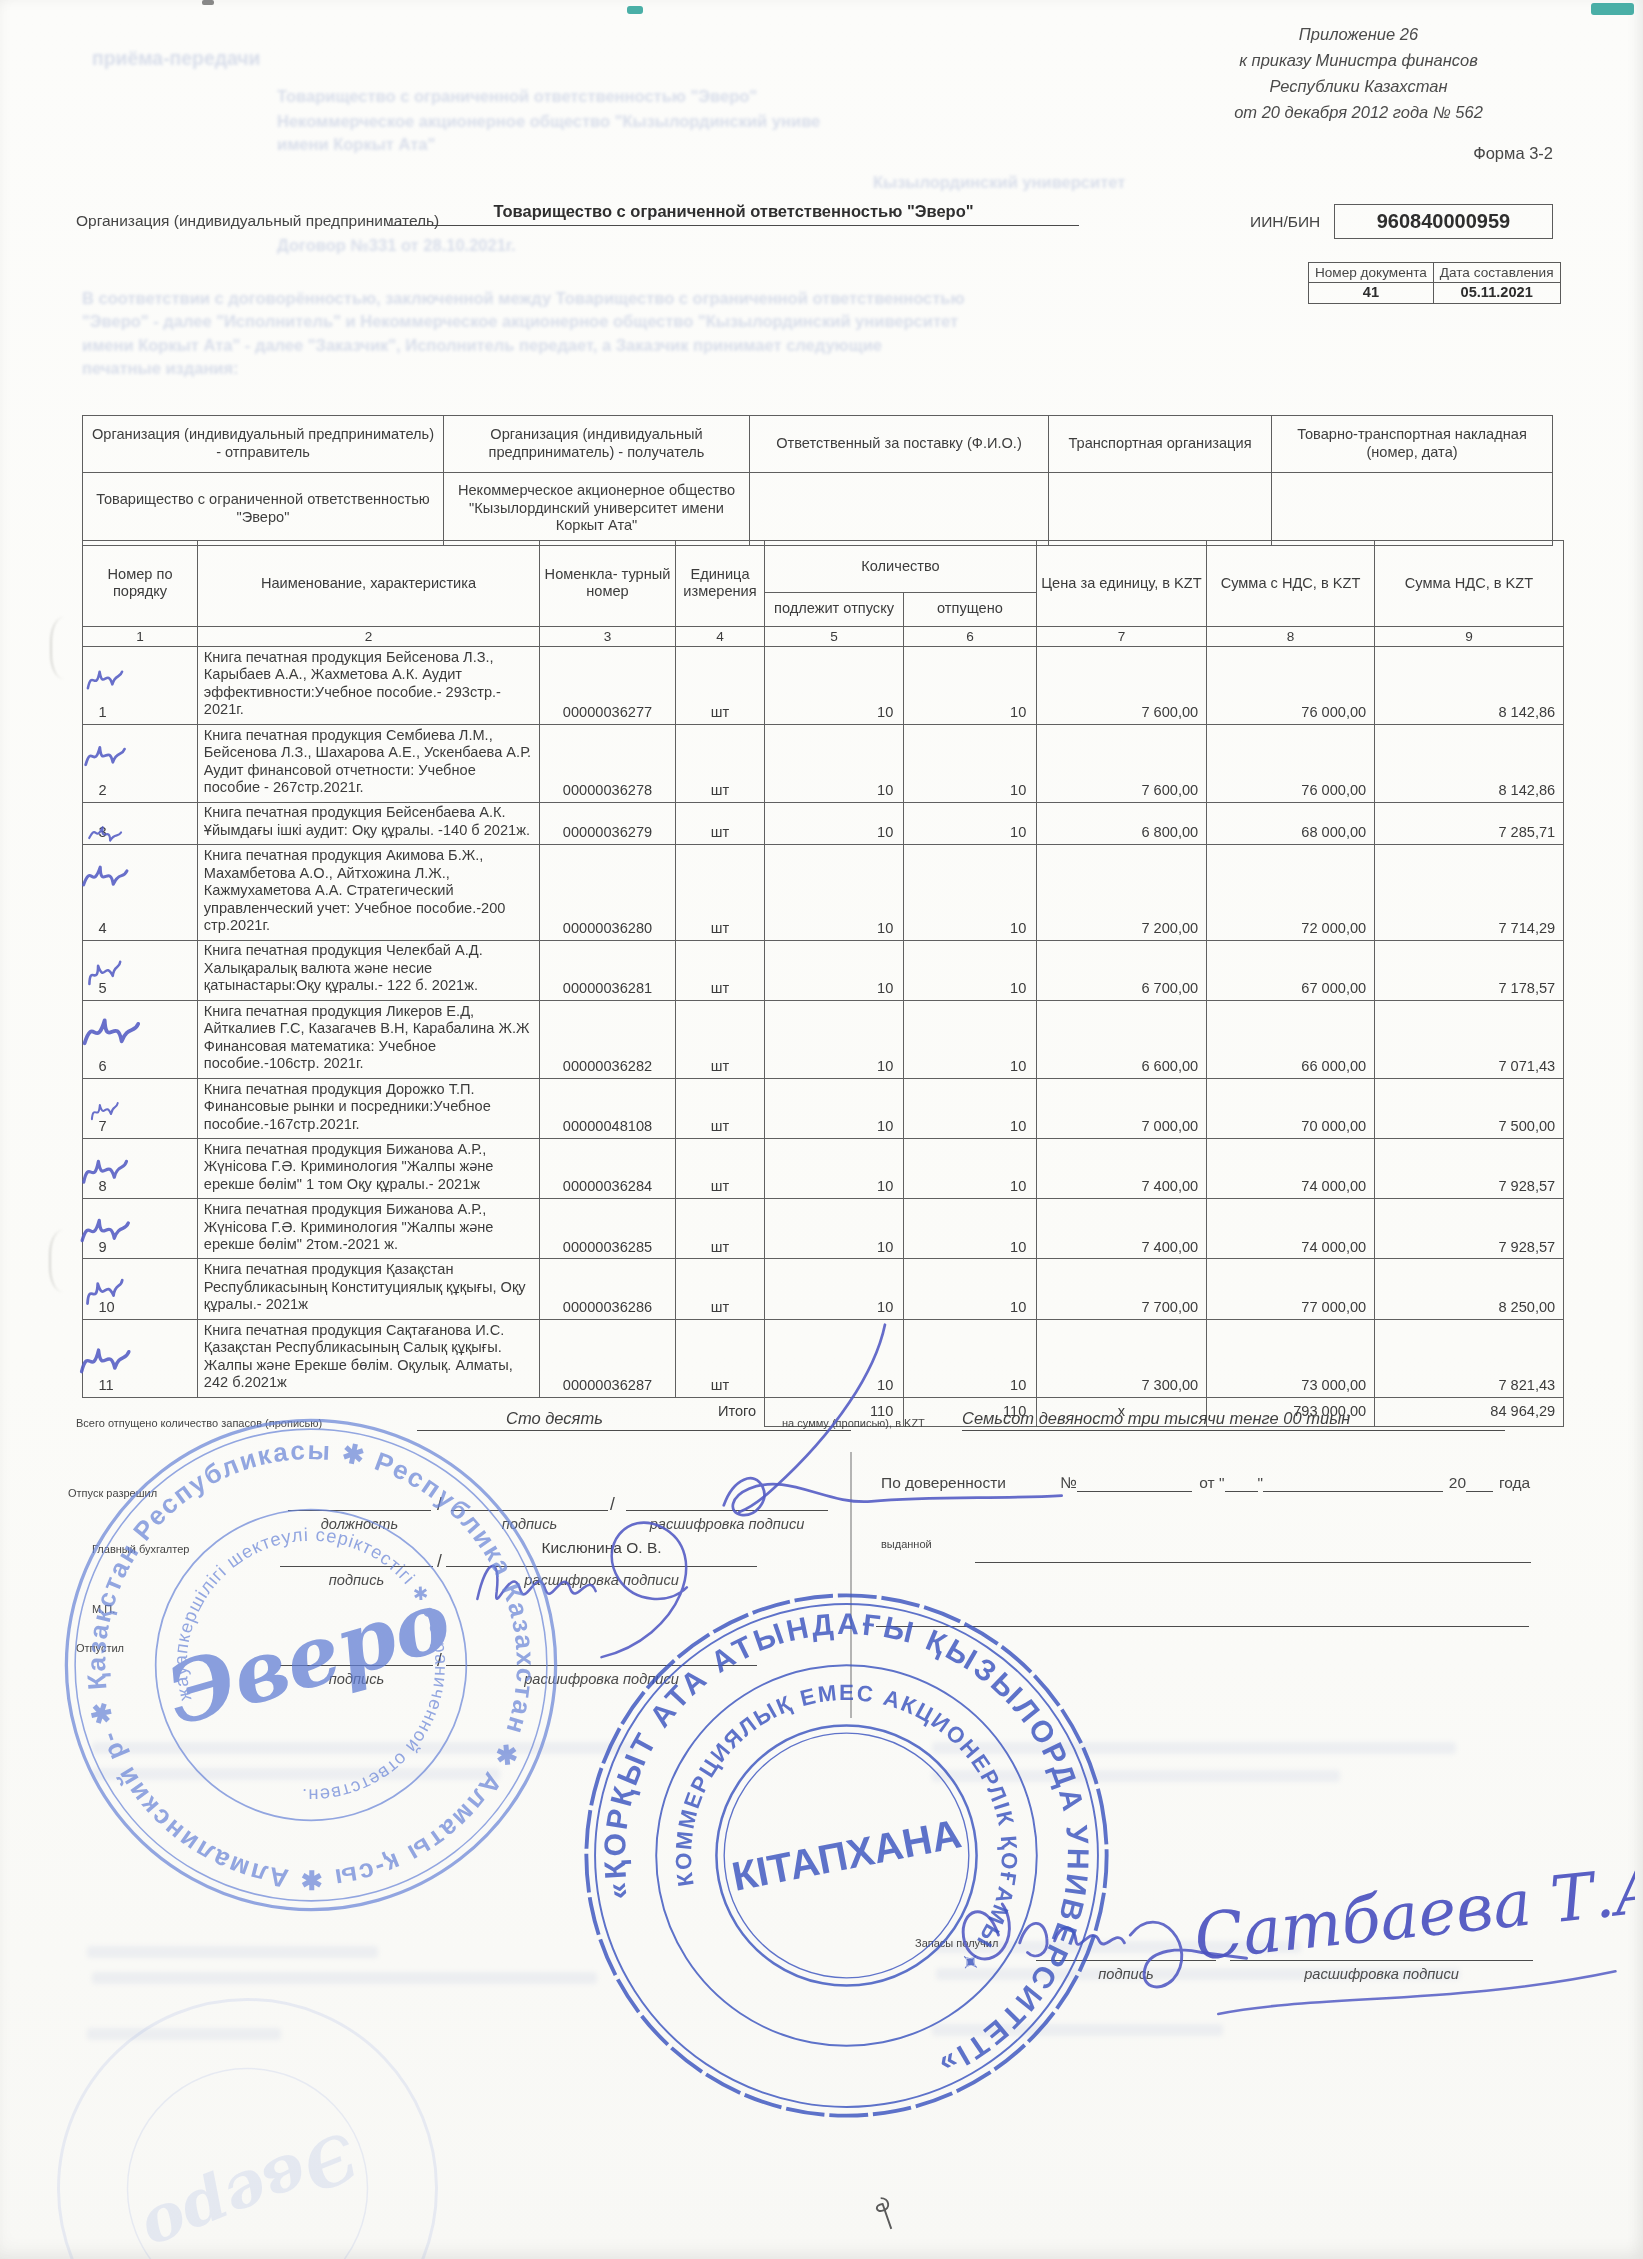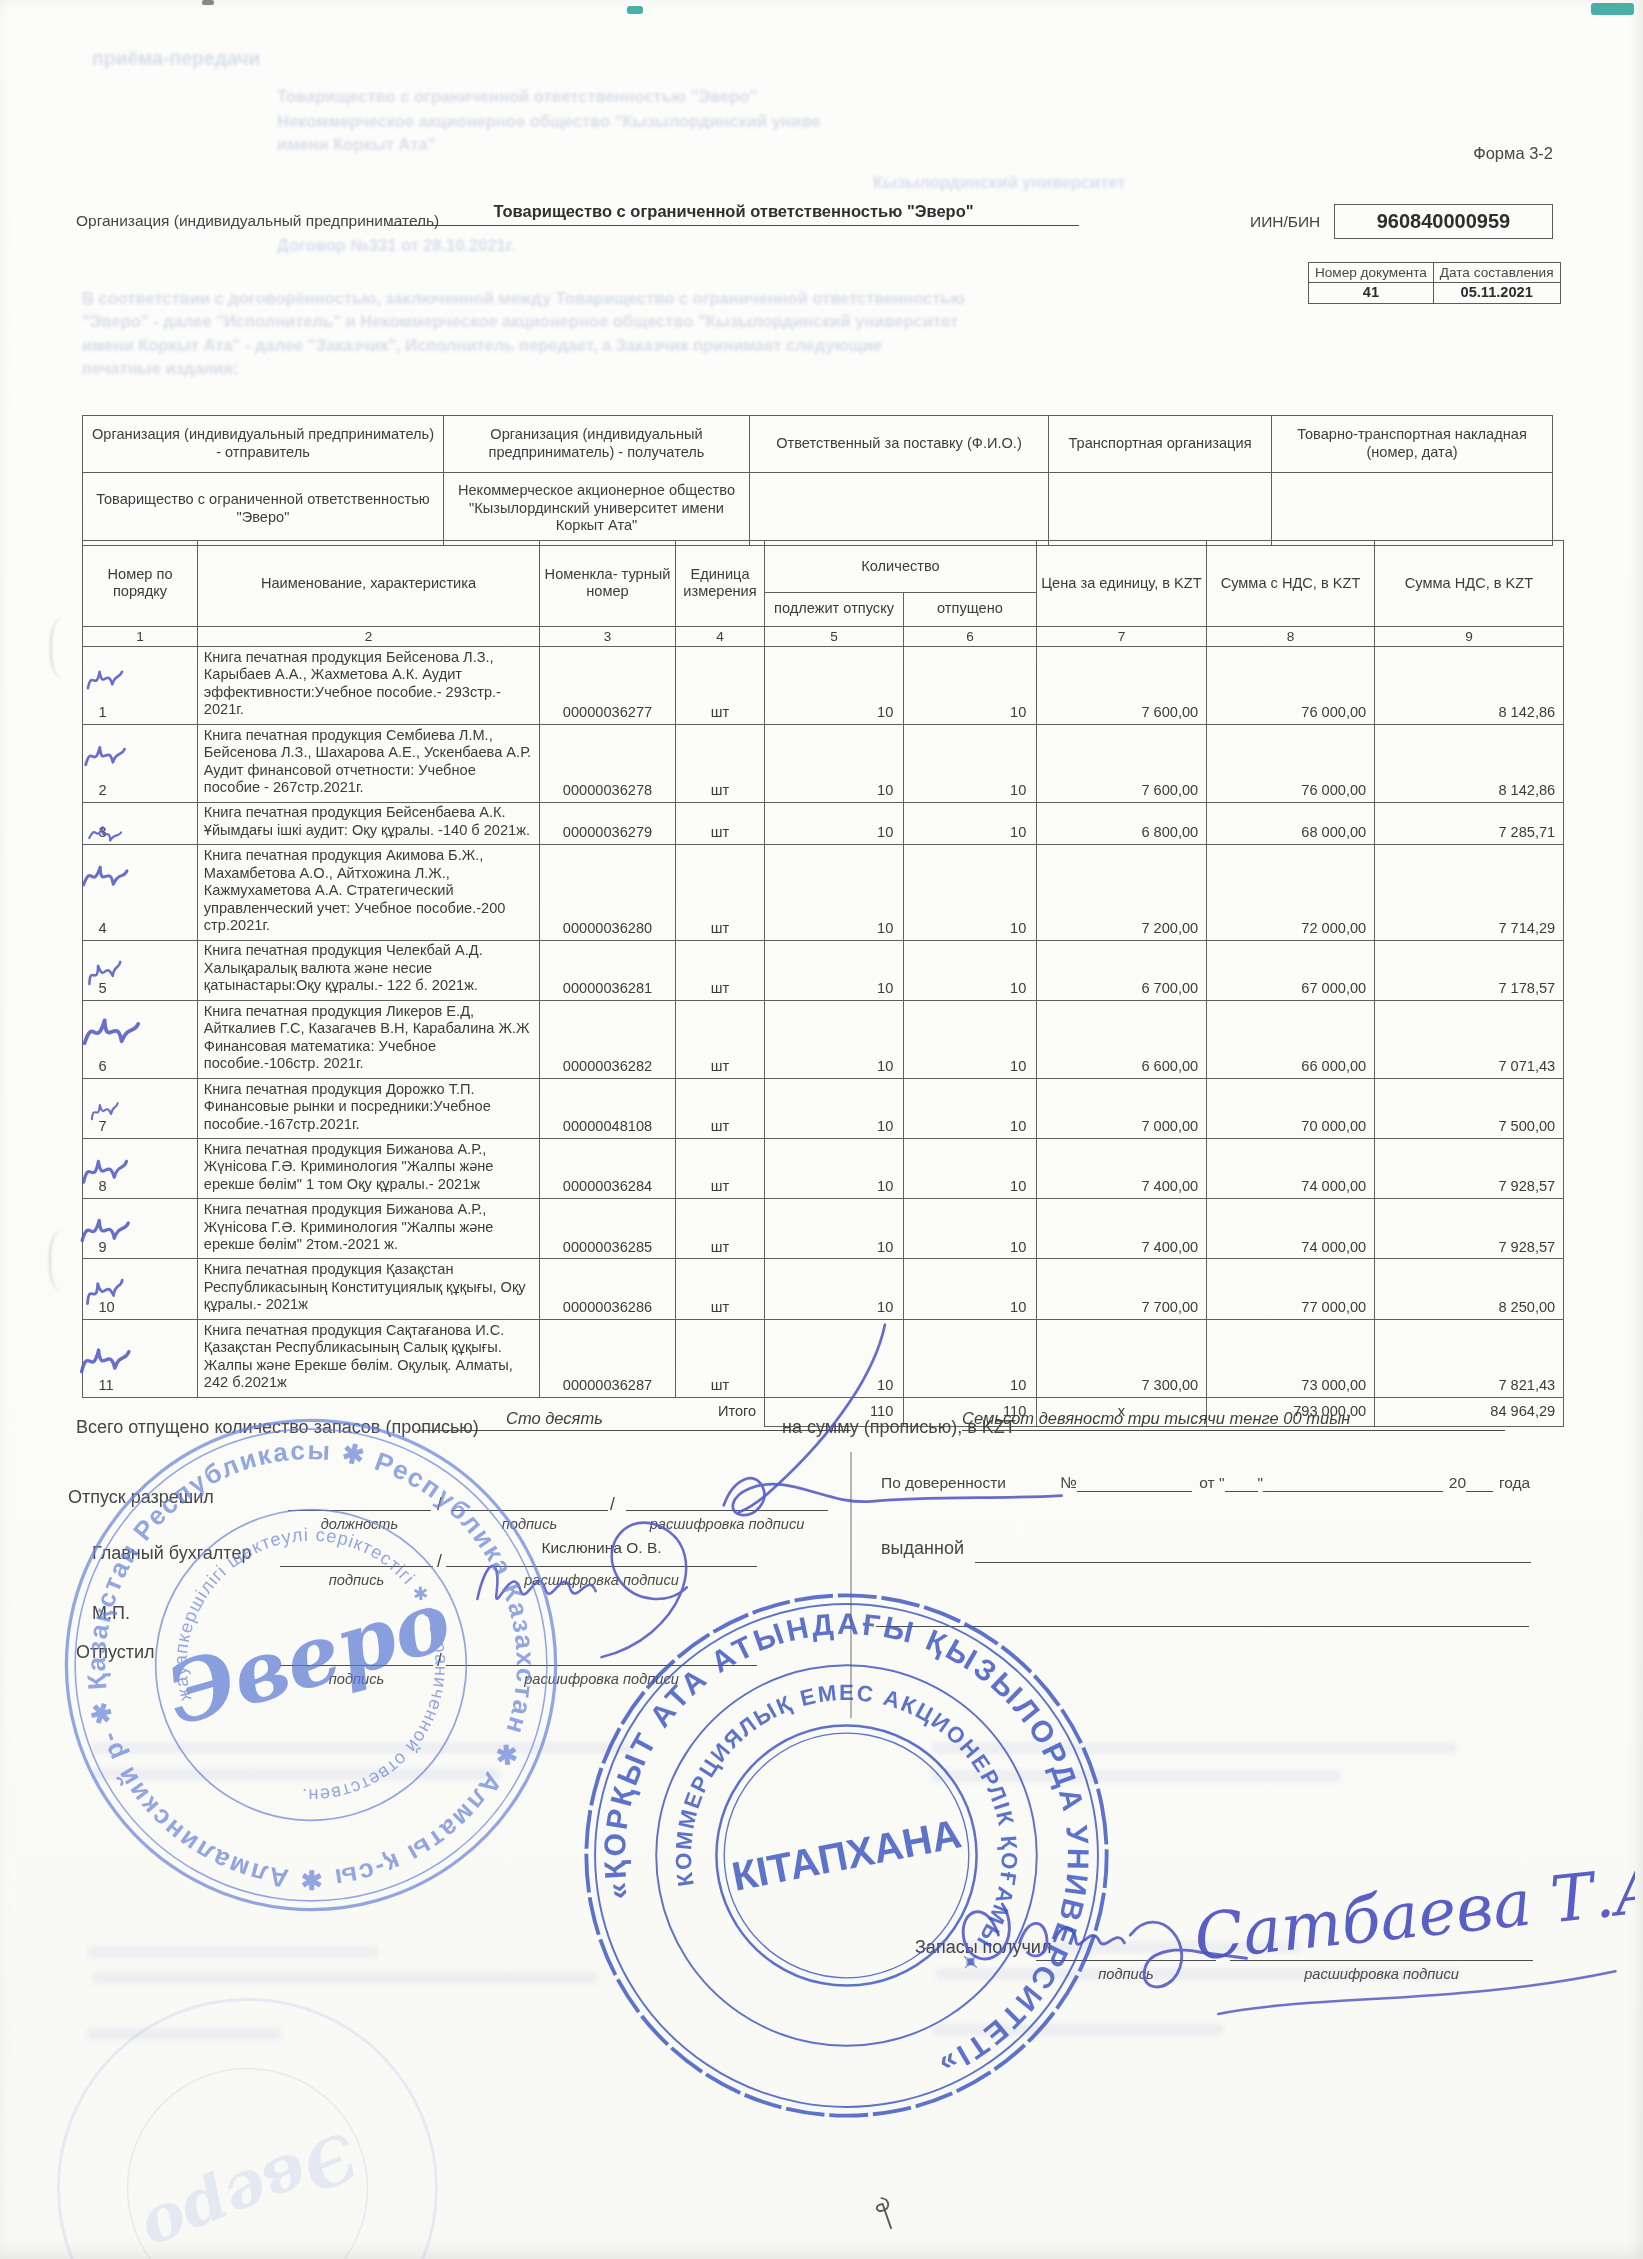--- a/index.html
+++ b/index.html
@@ -57,21 +57,21 @@
   .items tbody tr:nth-of-type(3) .check{transform:rotate(16deg) scale(.85);}
   .items tbody tr:nth-of-type(4) .check{transform:rotate(8deg) scale(1.2);}
   .items tbody tr:nth-of-type(5) .check{transform:rotate(-10deg);}
   .items tbody tr:nth-of-type(6) .check{transform:scale(1.5) rotate(6deg);left:5.8px;}
   .items tbody tr:nth-of-type(7) .check{transform:rotate(-6deg) scale(.8);}
   .items tbody tr:nth-of-type(8) .check{transform:scale(1.25);}
   .items tbody tr:nth-of-type(9) .check{transform:scale(1.3) rotate(5deg);}
   .items tbody tr:nth-of-type(10) .check{transform:rotate(-8deg) scale(1.1);}
   .items tbody tr:nth-of-type(11) .check{transform:scale(1.35) rotate(3deg);top:19.4px;}
   
-  .lbl{font-size:18px;color:#454545;white-space:nowrap;}
+  .lbl{font-size:11px;color:#454545;white-space:nowrap;}
   .uline{border-bottom:1.6px solid #4c4c4c;}
   .wline{position:absolute;border-bottom:1.6px solid #4c4c4c;height:0;}
   .hand-it{font-style:italic;font-size:16.5px;color:#3f3f3f;white-space:nowrap;}
   .sublbl{position:absolute;font-style:italic;font-size:14.6px;color:#4a4a4a;text-align:center;white-space:nowrap;}
   .slash{position:absolute;font-size:17.5px;color:#444;}
   .vdiv{top:1452px;left:850px;width:1.5px;height:266px;background:#8f8f8f;opacity:.65;}
   .proxy{top:1473px;left:881px;display:flex;align-items:flex-end;font-size:15.5px;color:#454545;white-space:nowrap;}
   .proxy .uline{display:inline-block;height:17.5px;}
   
   .ghost{position:absolute;color:#93a3cc;opacity:.34;filter:blur(1.6px);font-weight:700;
@@ -110,20 +110,26 @@
   <div class="gbar" style="top:1768px;left:92px;width:408px;"></div>
   <div class="gbar" style="top:1742px;left:932px;width:524px;"></div>
   <div class="gbar" style="top:1770px;left:932px;width:408px;"></div>
   <div class="gbar" style="top:1946px;left:87px;width:291px;"></div>
   <div class="gbar" style="top:1972px;left:92px;width:505px;"></div>
   <div class="gbar" style="top:1941px;left:932px;width:369px;"></div>
   <div class="gbar" style="top:1968px;left:936px;width:524px;"></div>
   <div class="gbar" style="top:2028px;left:87px;width:194px;"></div>
   <div class="gbar" style="top:2024px;left:932px;width:291px;"></div>
 
+  <div class="abs appendix">
+    <div>Приложение 26</div>
+    <div>к приказу Министра финансов</div>
+    <div>Республики Казахстан</div>
+    <div>от 20 декабря 2012 года № 562</div>
+  </div>
   <div class="abs forma">Форма 3-2</div>
 
   <div class="abs org-label">Организация (индивидуальный предприниматель)</div>
   <div class="abs org-value">Товарищество с ограниченной ответственностью "Эверо"</div>
   <div class="abs iin-label">ИИН/БИН</div>
   <div class="abs iin-box">960840000959</div>
 
   <table class="abs doc-table">
     <tbody>
         <tr>

